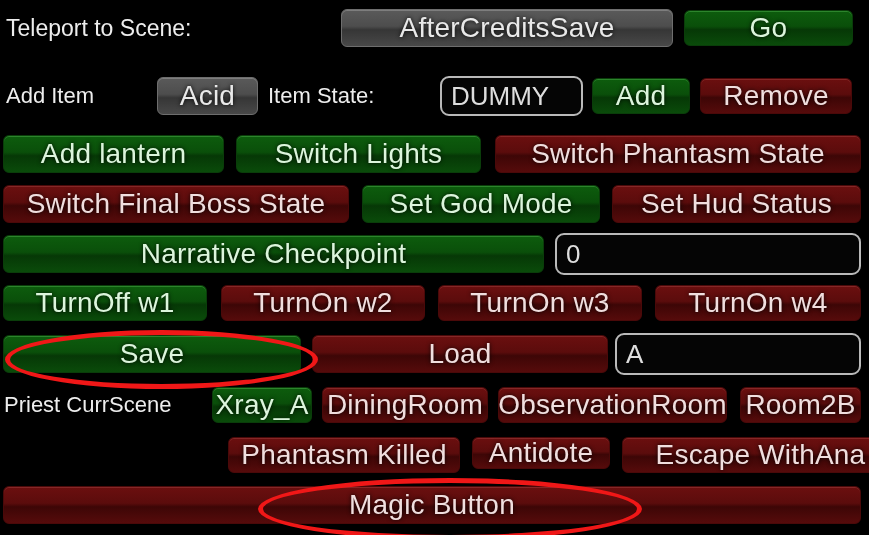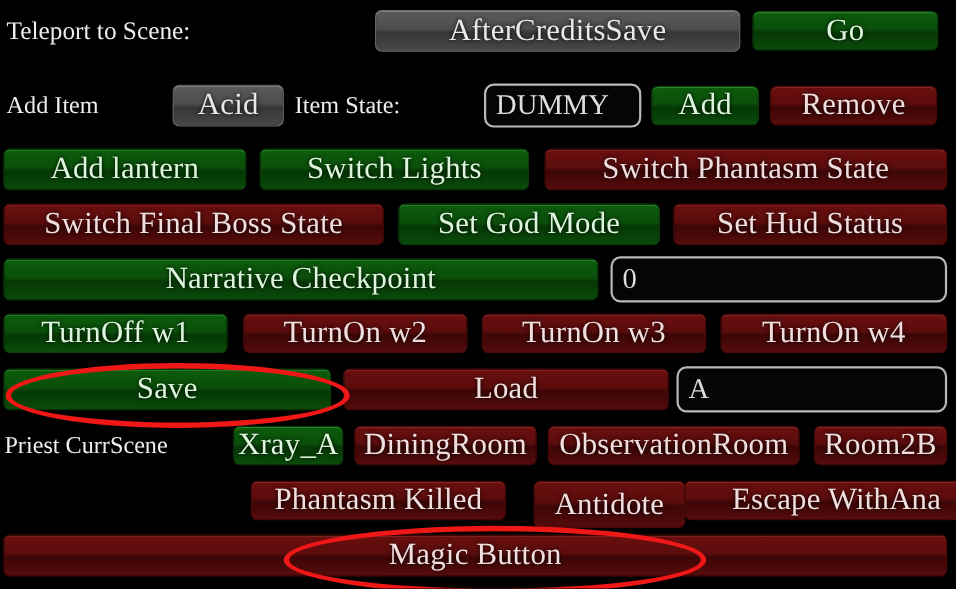--- a/index.html
+++ b/index.html
@@ -2,21 +2,21 @@
 <html><head>
 <meta charset="utf-8">
 <style>
   html,body{margin:0;padding:0;background:#000;}
   body{
     width:869px;height:535px;overflow:hidden;
     font-family:"Liberation Sans", sans-serif;
     color:#e8e8e8;
     position:relative;
   }
-  .stage{position:relative;width:869px;height:535px;background:#000;font-family:Liberation Serif, serif;}
+  .stage{position:relative;width:869px;height:535px;background:#000;}
 
   
   .btn{
     position:absolute;
     display:flex;align-items:center;justify-content:center;
     border-radius:6px;
     font-size:28px;
     letter-spacing:.2px;
     text-align:center;
     box-sizing:border-box;
@@ -132,21 +132,21 @@
 
   <div class="btn red" style="left:322px;top:387px;width:166px;height:36px;">DiningRoom</div>
 
   <div class="btn red" style="left:498px;top:387px;width:229px;height:36px;">ObservationRoom</div>
 
   <div class="btn red" style="left:740px;top:387px;width:121px;height:36px;">Room2B</div>
 
 
   <div class="btn red" style="left:228px;top:437px;width:232px;height:36px;">Phantasm Killed</div>
 
-  <div class="btn red" style="left:472px;top:437px;width:138px;height:43px;margin-left:13px;">Antidote</div>
+  <div class="btn red" style="left:472px;top:437px;width:138px;height:32px;">Antidote</div>
 
   <div class="btn red" style="left:622px;top:437px;width:277px;height:36px;">Escape WithAna</div>
 
   <div class="btn red" style="left:3px;top:486px;width:858px;height:38px;">Magic Button</div>
 
   <div class="ellipse" style="left:5px;top:330px;width:303px;height:49px;"></div>
 
   <div class="ellipse" style="left:258px;top:478px;width:374px;height:52px;"></div>
 
 </div>

